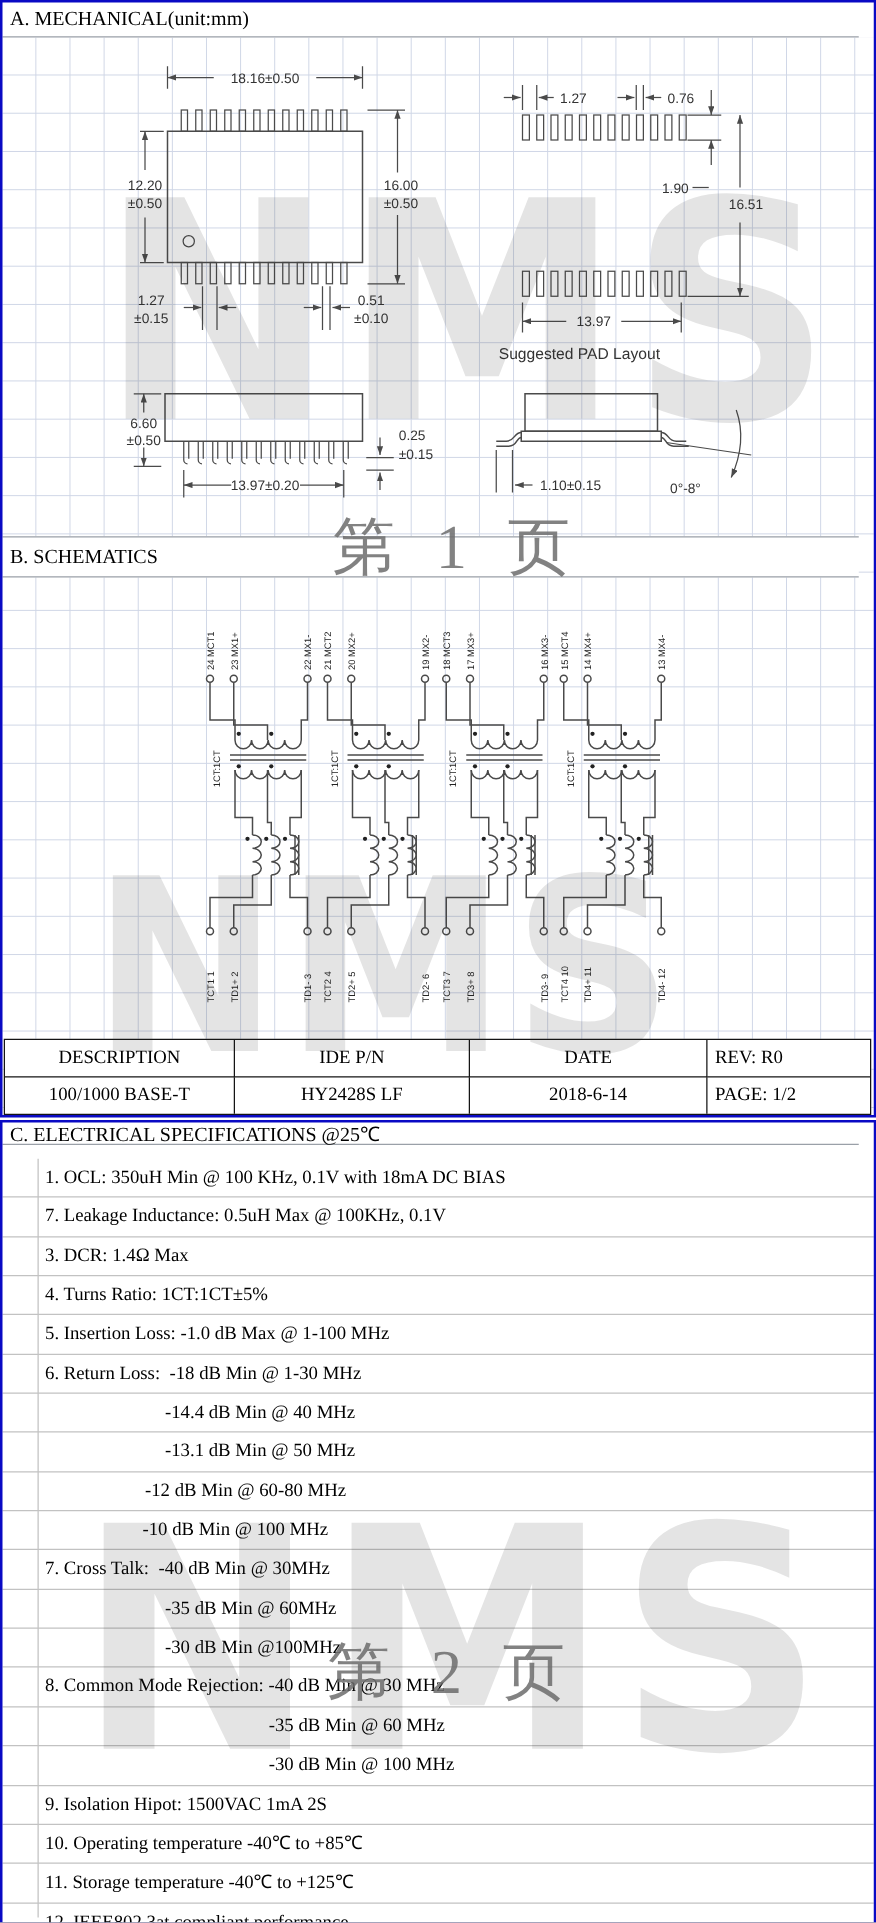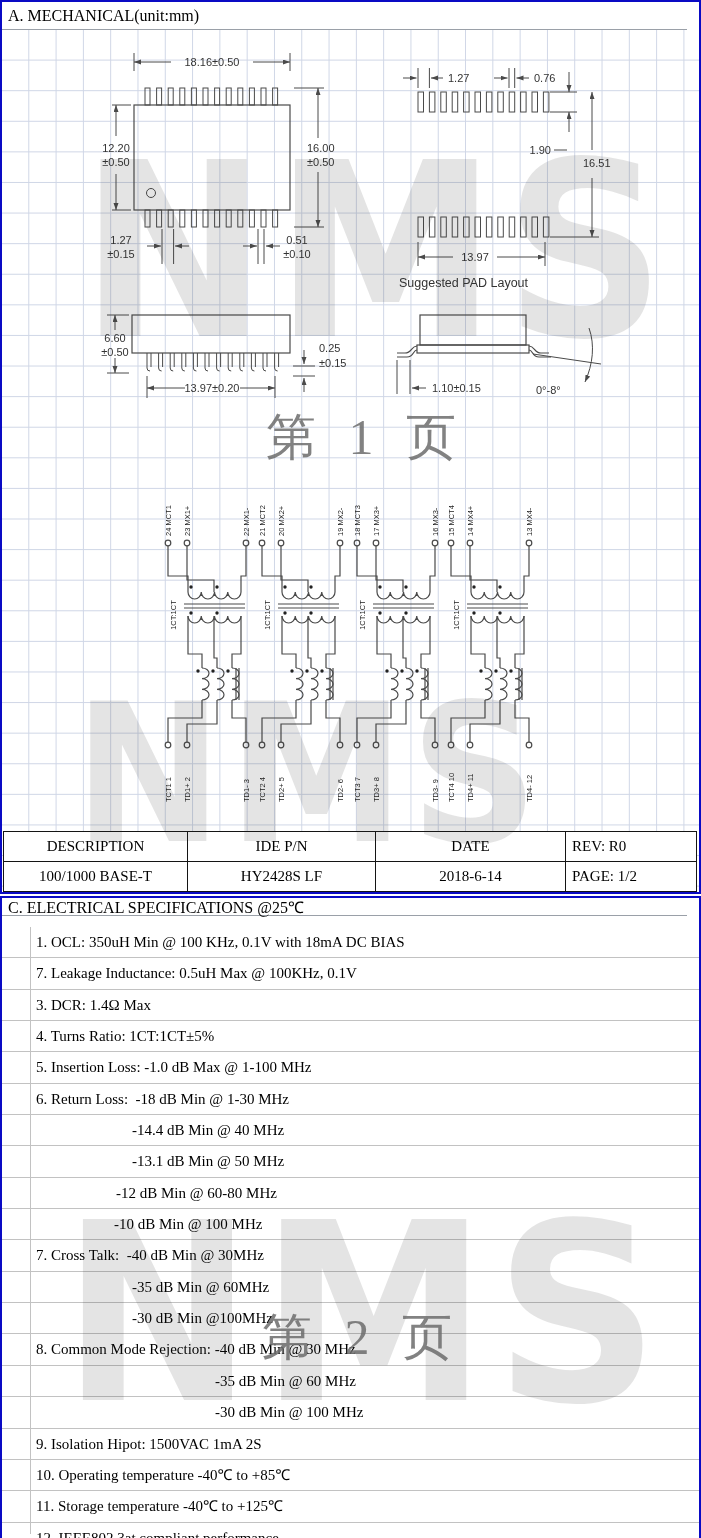--- a/index.html
+++ b/index.html
@@ -246,20 +246,23 @@
     <path class="ln" d="M140,64 L208,74"></path>
     <path class="ln" d="M196,38 C202,55 200,74 192,92" marker-end="url(#ar)"></path>
     <g>
       <path class="ln" d="M4,70 V104 M17,70 V104"></path>
       <path class="ln" d="M19,98 H33" marker-start="url(#ar)"></path>
       <text class="dim" x="39" y="102">1.10±0.15</text>
     </g>
     <text class="dim" x="143" y="104">0°-8°</text>
   </svg>
 
+  <div class="band band-b">
+    <span>B. SCHEMATICS</span>
+  </div>
 
   <svg id="schem" width="435" height="325" viewBox="0 0 435 325">
       <g transform="translate(0,0)">
         <path d="M20,60 V90 H40 V106" class="lnb"></path>
         <path d="M39,60 V94 H66 V106" class="lnb"></path>
         <path d="M98,60 V90 H93 V106" class="lnb"></path>
         <path d="M40,106 A6.625,7 0 0 0 53.25,106 A6.625,7 0 0 0 66.5,106 A6.625,7 0 0 0 79.75,106 A6.625,7 0 0 0 93,106" class="lnb"></path>
         <path d="M36,118 H97" class="lnb"></path>
         <path d="M36,122 H97" class="lnb"></path>
         <path d="M40,130 A6.625,7 0 0 0 53.25,130 A6.625,7 0 0 0 66.5,130 A6.625,7 0 0 0 79.75,130 A6.625,7 0 0 0 93,130" class="lnb"></path>

